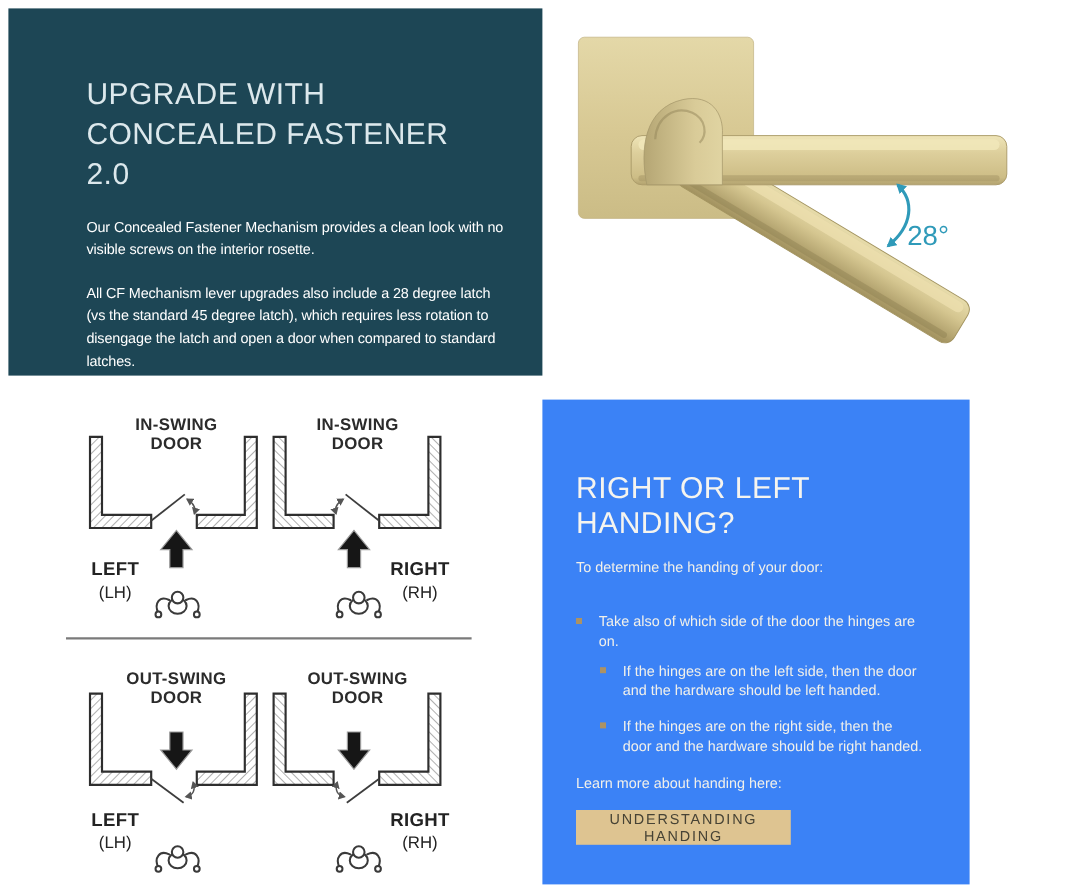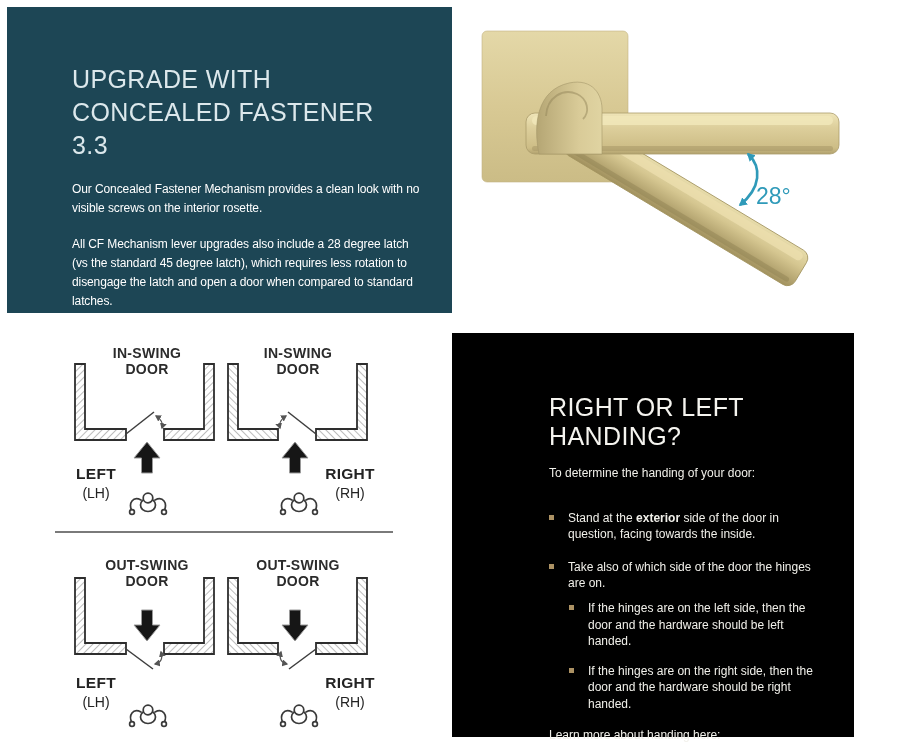--- a/index.html
+++ b/index.html
@@ -27,22 +27,22 @@
   .diagram-figure svg text{font-family:"Liberation Sans", sans-serif;}
   .dt{font-size:14px;font-weight:700;fill:#2b2b2b;letter-spacing:.3px;}
   .dl{font-size:15.5px;font-weight:700;fill:#232323;letter-spacing:.3px;}
   .da{font-size:14px;font-weight:400;fill:#232323;}
   .wall{fill:url(#hatch);stroke:#2e2e2e;stroke-width:1.8;}
   .door{stroke:#3d3d3d;stroke-width:1.5;}
   .swing{fill:none;stroke:#555;stroke-width:1.3;}
   .bigarrow{fill:#161616;stroke:#9a9a9a;stroke-width:1;}
   
   .handing-panel{
-    position:absolute;left:452px;top:333px;width:402px;height:404px;
-    background:#000000;box-sizing:border-box;padding:60px 38px 0 97px;
+    position:absolute;left:452px;top:333px;width:356px;height:404px;
+    background:#3b82f6;box-sizing:border-box;padding:60px 38px 0 28px;
     color:#f1f0ea;
   }
   .handing-panel h2{
     margin:0 0 14px 0;font-size:25px;font-weight:300;color:#f5f4ef;
     letter-spacing:.4px;
   }
   .handing-panel .intro{margin:0 0 28px 0;font-size:12px;line-height:1.4;}
   .bullets,.sub{list-style:none;margin:0;padding:0;}
   .bullets>li{display:flex;align-items:flex-start;margin-bottom:16px;
     font-size:12px;line-height:1.38;}
@@ -55,21 +55,21 @@
   .cta-button{
     display:block;width:179px;height:29px;border:none;background:#dec491;
     color:#474335;font-family:Liberation Sans, sans-serif;font-size:12px;
     letter-spacing:1.5px;cursor:pointer;
   }
 </style>
 </head>
 <body>
 
 <section class="upgrade-panel">
-  <h1>UPGRADE WITH CONCEALED FASTENER 3.3</h1>
+  <h1>UPGRADE WITH CONCEALED FASTENER 2.0</h1>
   <p>Our Concealed Fastener Mechanism provides a clean look with no visible screws on the interior rosette.</p>
   <p>All CF Mechanism lever upgrades also include a 28 degree latch (vs the standard 45 degree latch), which requires less rotation to disengage the latch and open a door when compared to standard latches.</p>
 </section>
 
 <figure class="lever-figure" style="margin:0;">
   <svg width="455" height="320" viewBox="0 0 455 320">
     <defs>
       <linearGradient id="roseG" x1="0" y1="0" x2="0" y2="1">
         <stop offset="0" stop-color="#e4d8a8"></stop>
           <stop offset="0.5" stop-color="#d8c994"></stop>
@@ -189,24 +189,20 @@
     <use href="#person-icon" transform="translate(299,190) scale(-1,1)"></use>
     <use href="#person-icon" transform="translate(148,402)"></use>
     <use href="#person-icon" transform="translate(299,402) scale(-1,1)"></use>
   </svg>
 </figure>
 
 <section class="handing-panel">
   <h2>RIGHT OR LEFT HANDING?</h2>
   <p class="intro">To determine the handing of your door:</p>
   <ul class="bullets">
-    <li>
-      <span class="sq"></span>
-      <p><span>Stand at the </span><strong>exterior</strong><span> side of the door in question, facing towards the inside.</span></p>
-    </li>
     <li style="display:block;">
       <div style="display:flex;align-items:flex-start;">
         <span class="sq"></span>
         <p>Take also of which side of the door the hinges are on.</p>
       </div>
       <ul class="sub">
         <li>
           <span class="sq"></span>
           <p>If the hinges are on the left side, then the door and the hardware should be left handed.</p>
         </li>

